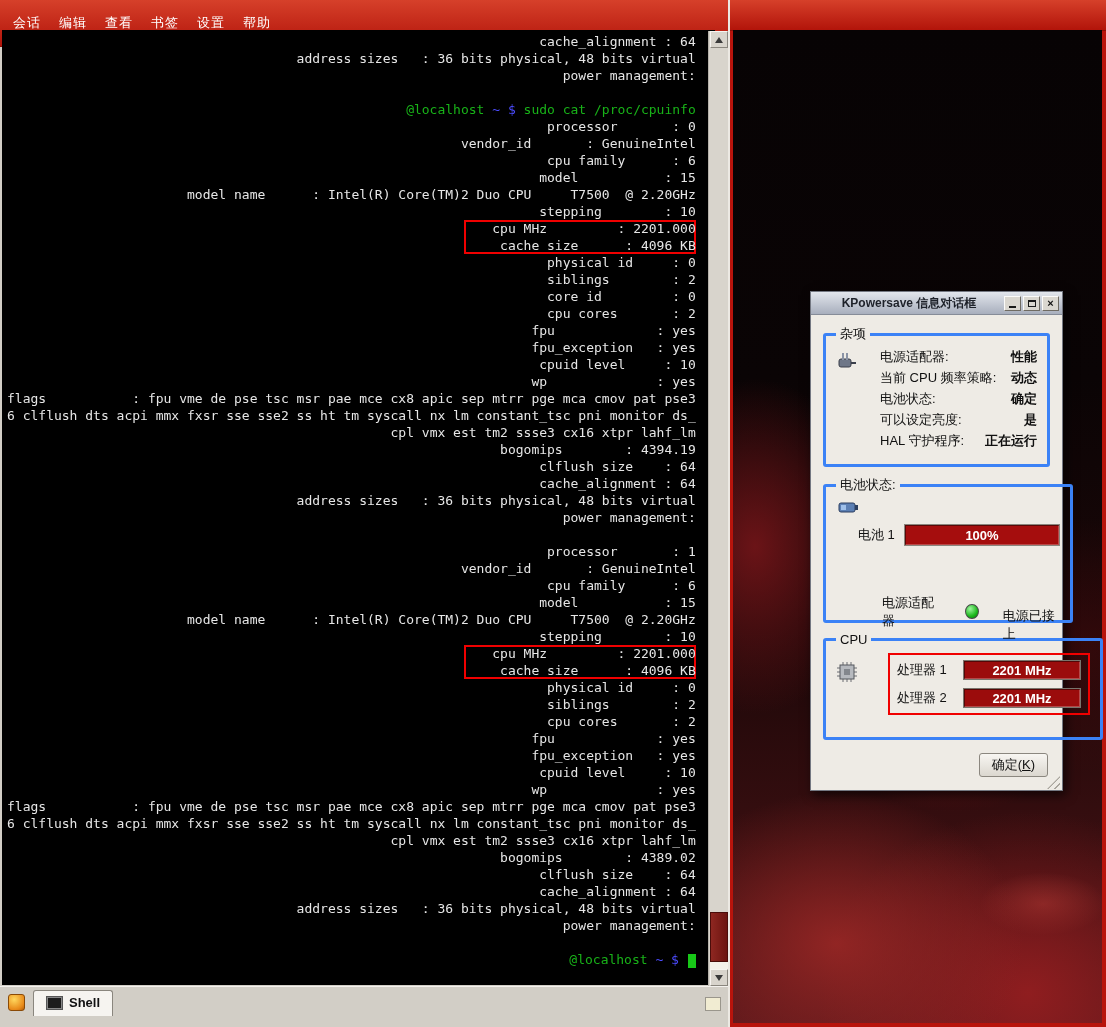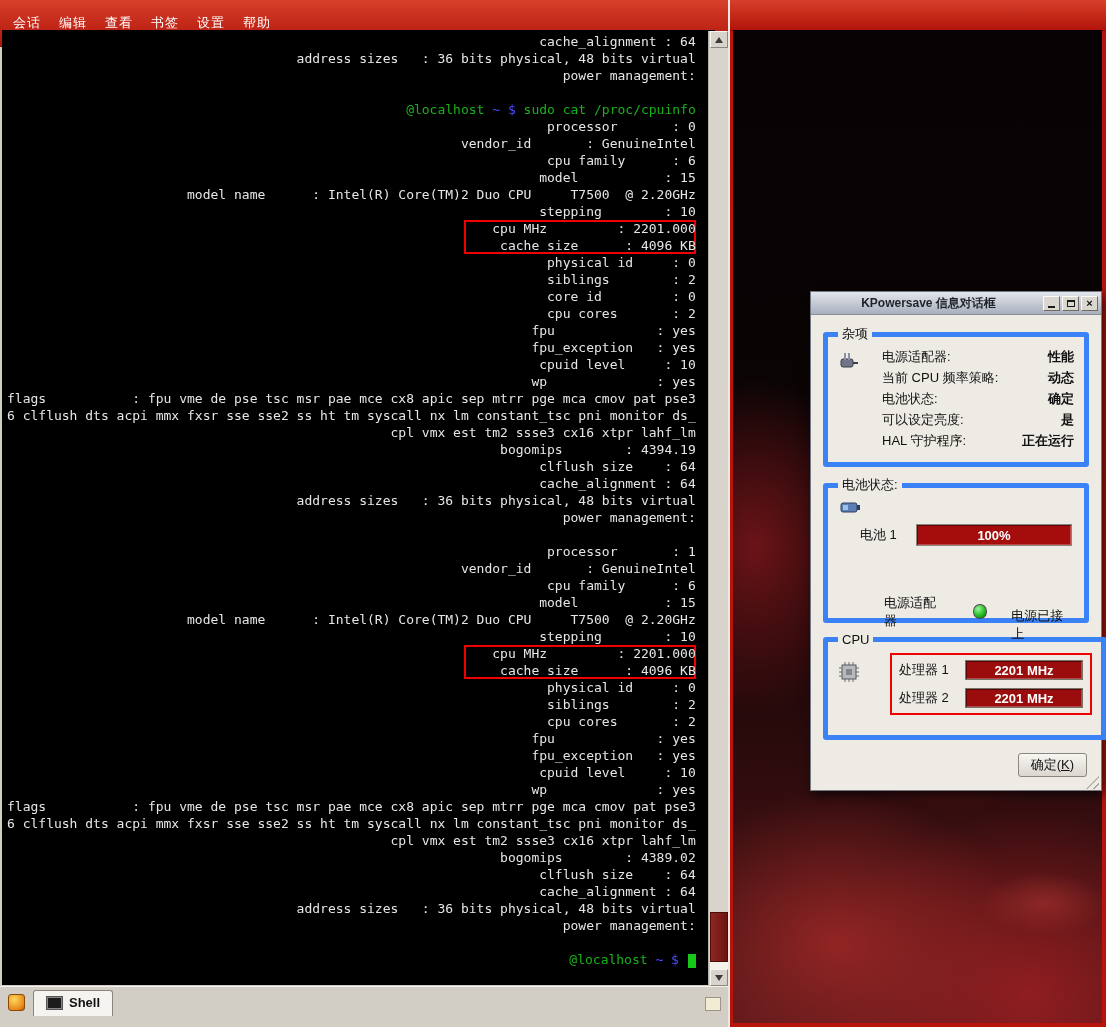--- a/index.html
+++ b/index.html
@@ -61,51 +61,51 @@
     background:
       radial-gradient(170px 240px at 6% 52%,rgba(122,22,26,.85),transparent 70%),
       radial-gradient(260px 210px at 28% 92%,rgba(158,40,38,.85),transparent 72%),
       radial-gradient(300px 260px at 80% 97%,rgba(150,30,32,.9),transparent 70%),
       radial-gradient(150px 90px at 60% 72%,rgba(100,16,20,.7),transparent 75%),
       radial-gradient(90px 45px at 84% 88%,rgba(214,84,72,.45),transparent 70%),
       radial-gradient(220px 170px at 96% 62%,rgba(64,10,12,.6),transparent 75%),
       linear-gradient(180deg,#070304 0%,#0a0405 35%,#1b0708 60%,#3b0f11 84%,#55171a 100%);}
 
   
-  .kdialog{position:absolute;left:810px;top:291px;width:292px;height:500px;background:#eeebe5;
+  .kdialog{position:absolute;left:810px;top:291px;width:253px;height:500px;background:#eeebe5;
     border:1px solid #747882;box-shadow:3px 4px 10px rgba(0,0,0,.65);box-sizing:border-box;font-size:13px;color:#111;}
   .titlebar{height:22px;background:linear-gradient(180deg,#e2e6ec,#a8afbd);display:flex;align-items:center;
     padding:0 3px;border-bottom:1px solid #868c98;}
   .title-text{flex:1;text-align:center;font-weight:bold;font-size:12px;color:#1e222a;
     white-space:nowrap;overflow:hidden;}
   .wbtns{display:flex;gap:2px;}
   .wbtn{width:17px;height:15px;background:#dad7d0;border:1px solid;
     border-color:#fcfbf9 #6f6b63 #6f6b63 #fcfbf9;display:flex;align-items:center;justify-content:center;padding:0;}
   .glyph-min{width:7px;height:2px;background:#1a1a1a;margin-top:7px;}
   .glyph-max{width:8px;height:7px;border:1px solid #1a1a1a;border-top-width:2px;box-sizing:border-box;}
   .glyph-close{font-size:11px;font-weight:bold;line-height:1;color:#111;}
 
   .dbody{position:relative;height:calc(100% - 22px);box-sizing:border-box;padding:10px 12px 6px;}
-  fieldset{border:5px solid #3b82f6;border-radius:3px;margin:0 0 9px;padding:3px 10px 25px;box-sizing:border-box;}
+  fieldset{border:3px solid #3b82f6;border-radius:3px;margin:0 0 9px;padding:3px 10px 25px;box-sizing:border-box;}
   legend{padding:0 4px;font-size:13px;}
 
   .misc-grid{display:flex;}
   .gicon{width:44px;padding-top:5px;}
   .rows{flex:1;}
   .info-row{display:flex;justify-content:space-between;align-items:center;height:21px;}
   .info-row .val{font-weight:bold;}
 
   .fs-misc{height:142px;}
   .fs-batt{height:147px;}
   .fs-cpu{height:108px;}
 
   .bat-icon-row{height:22px;margin:2px 0 3px 2px;}
   .bat-row{display:flex;align-items:center;margin-left:22px;}
   .bat-row .lbl{width:46px;}
-  .pbar{width:156px;height:22px;margin-left:10px;background:#a50d0d;border:1px solid #8a867e;
+  .pbar{width:156px;height:22px;background:#a50d0d;border:1px solid #8a867e;
     box-shadow:inset 1px 1px 0 rgba(0,0,0,.45),inset -1px -1px 0 rgba(255,255,255,.25);
     position:relative;box-sizing:border-box;}
   .pbar span{position:absolute;inset:0;display:flex;align-items:center;justify-content:center;
     color:#fff;font-weight:bold;}
   .adapter-row{display:flex;align-items:center;margin:34px 0 0 46px;}
   .led{width:13px;height:13px;border-radius:50%;margin-left:26px;
     background:radial-gradient(circle at 35% 30%,#9cf59c,#1cb81c 60%,#0a720a);border:1px solid #4a4a4a;}
   .astatus{margin-left:24px;margin-top:27px;}
 
   .cpu-flex{display:flex;margin-top:3px;}

